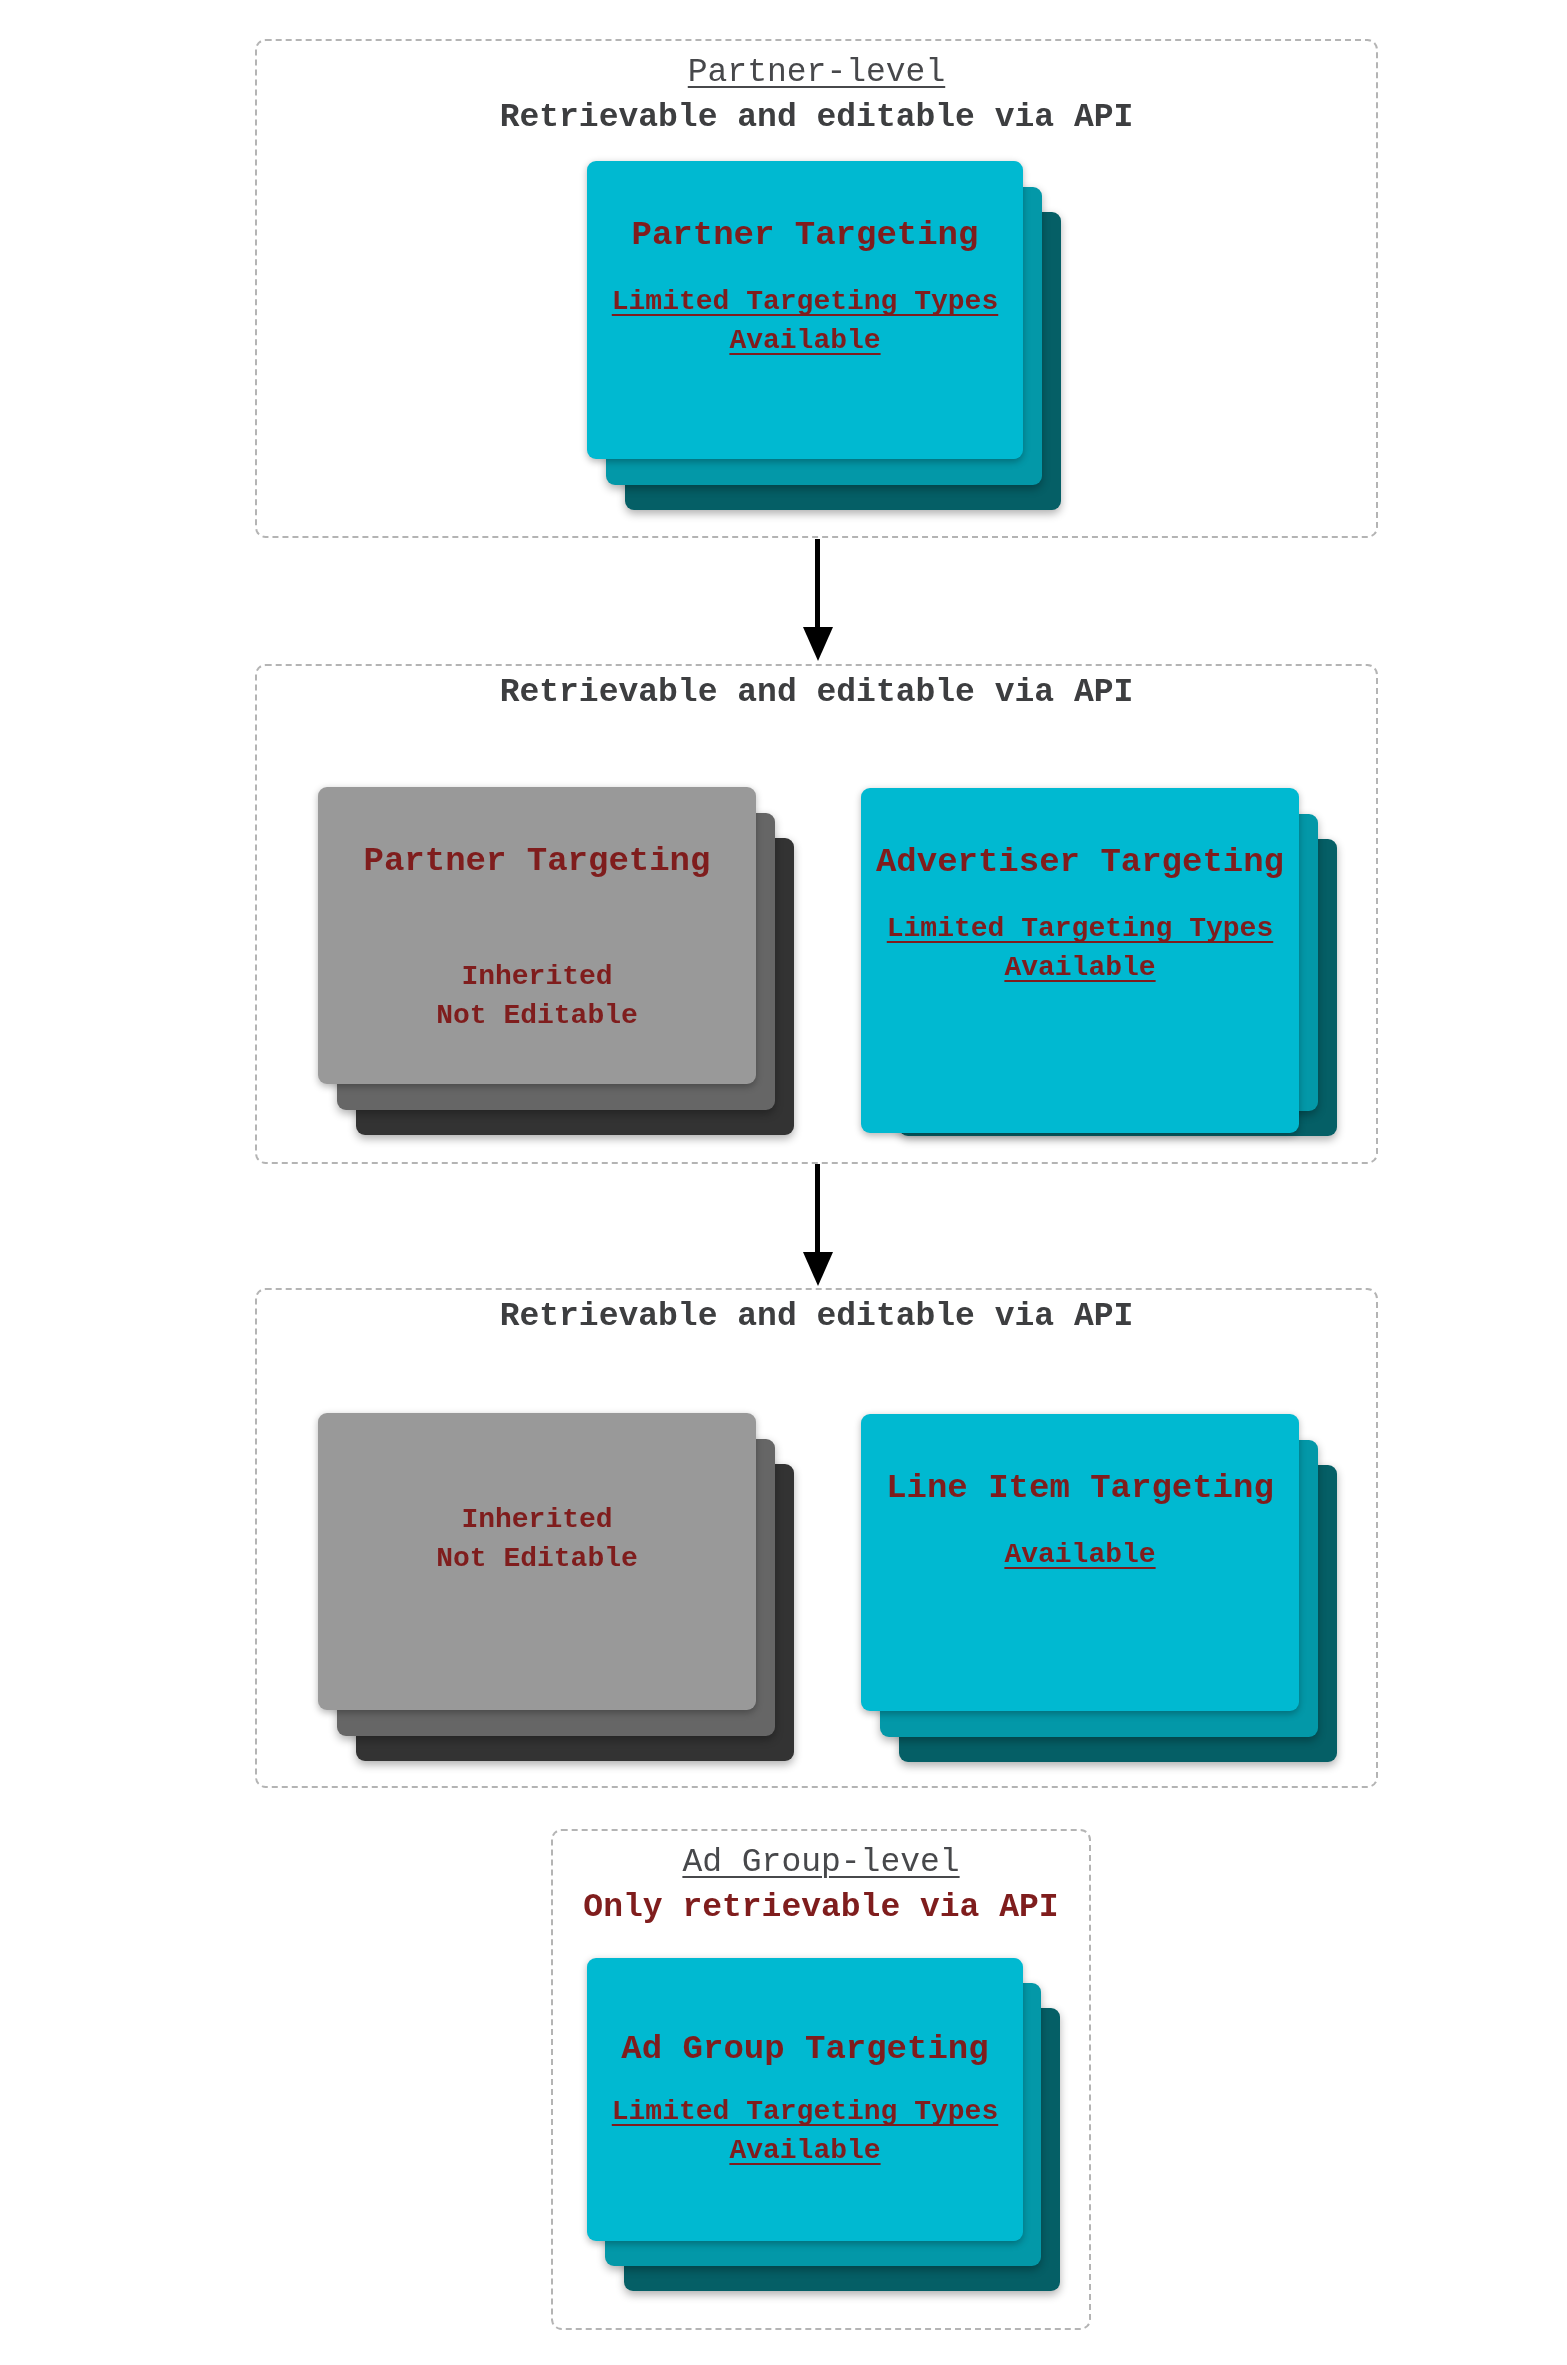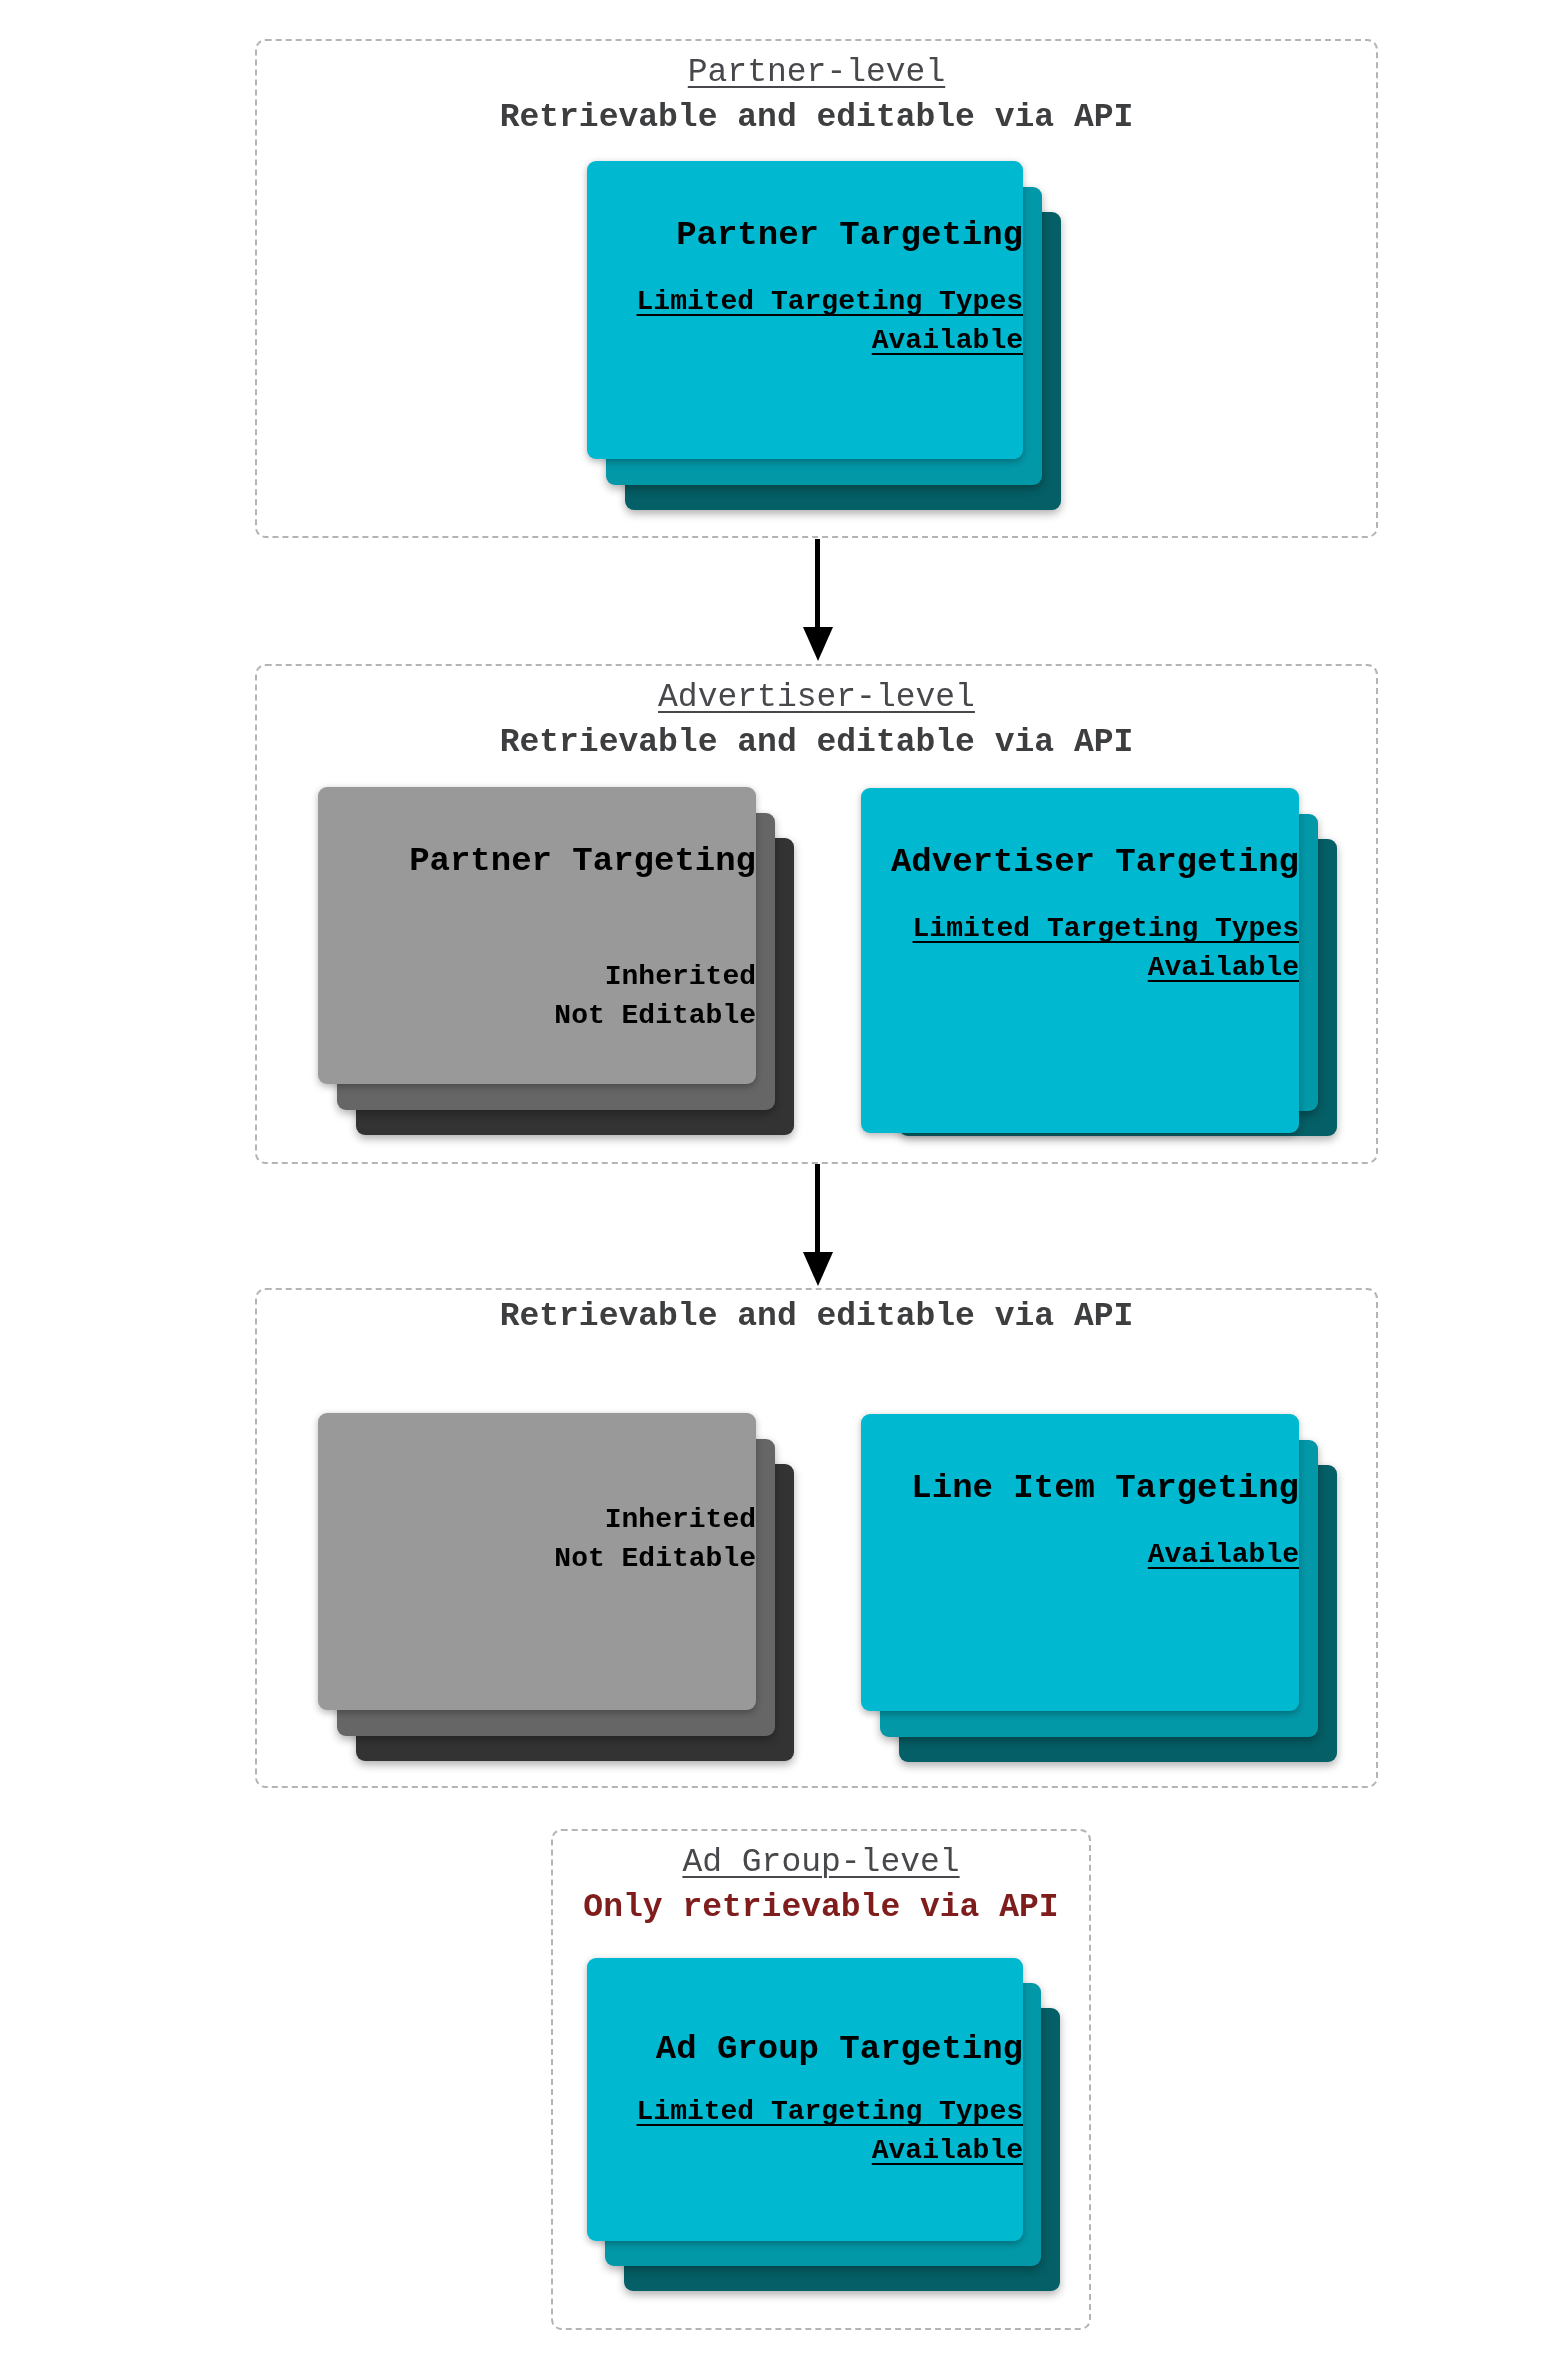--- a/index.html
+++ b/index.html
@@ -39,22 +39,22 @@
     position:absolute;
     border-radius:9px;
     box-shadow:0 3.6px 9px rgba(0,0,0,0.30);
   }
   .card{
     position:absolute;
     left:0;top:0;
     border-radius:9px;
     box-shadow:0 2.7px 7.1px rgba(0,0,0,0.28);
     box-sizing:border-box;
-    text-align:right;
-    color:#000000;
+    text-align:center;
+    color:#7f1d1d;
     z-index:3;
   }
   .layer.mid{z-index:2;}
   .layer.back{z-index:1;}
   .cyan-front{background:#00b9d1;}
   .cyan-mid{background:#0398a8;}
   .cyan-back{background:#055f66;}
   .gray-front{background:#999999;}
   .gray-mid{background:#666666;}
   .gray-back{background:#333333;}
@@ -120,21 +120,20 @@
       </div>
     </div>
   </div>
 
   <div class="arrow" style="left:780px;top:539px;">
     <div class="shaft" style="height:88px;"></div>
     <div class="head"></div>
   </div>
 
   <div class="sec" style="left:237px;top:664px;width:1123px;height:500px;">
-    <div class="sec-title">Advertiser-level</div>
     <div class="sec-sub">Retrievable and editable via API</div>
 
     <div class="stack" style="left:61px;top:121px;width:438px;height:297px;">
       <div class="layer back gray-back" style="left:38px;top:51px;width:438px;height:297px;"></div>
       <div class="layer mid gray-mid" style="left:19px;top:26px;width:438px;height:297px;"></div>
       <div class="card gray-front pt-60" style="width:438px;height:297px;">
         <div class="card-heading">
           <span>Partner Targeting</span>
         </div>
         <div class="card-body mt-85">

